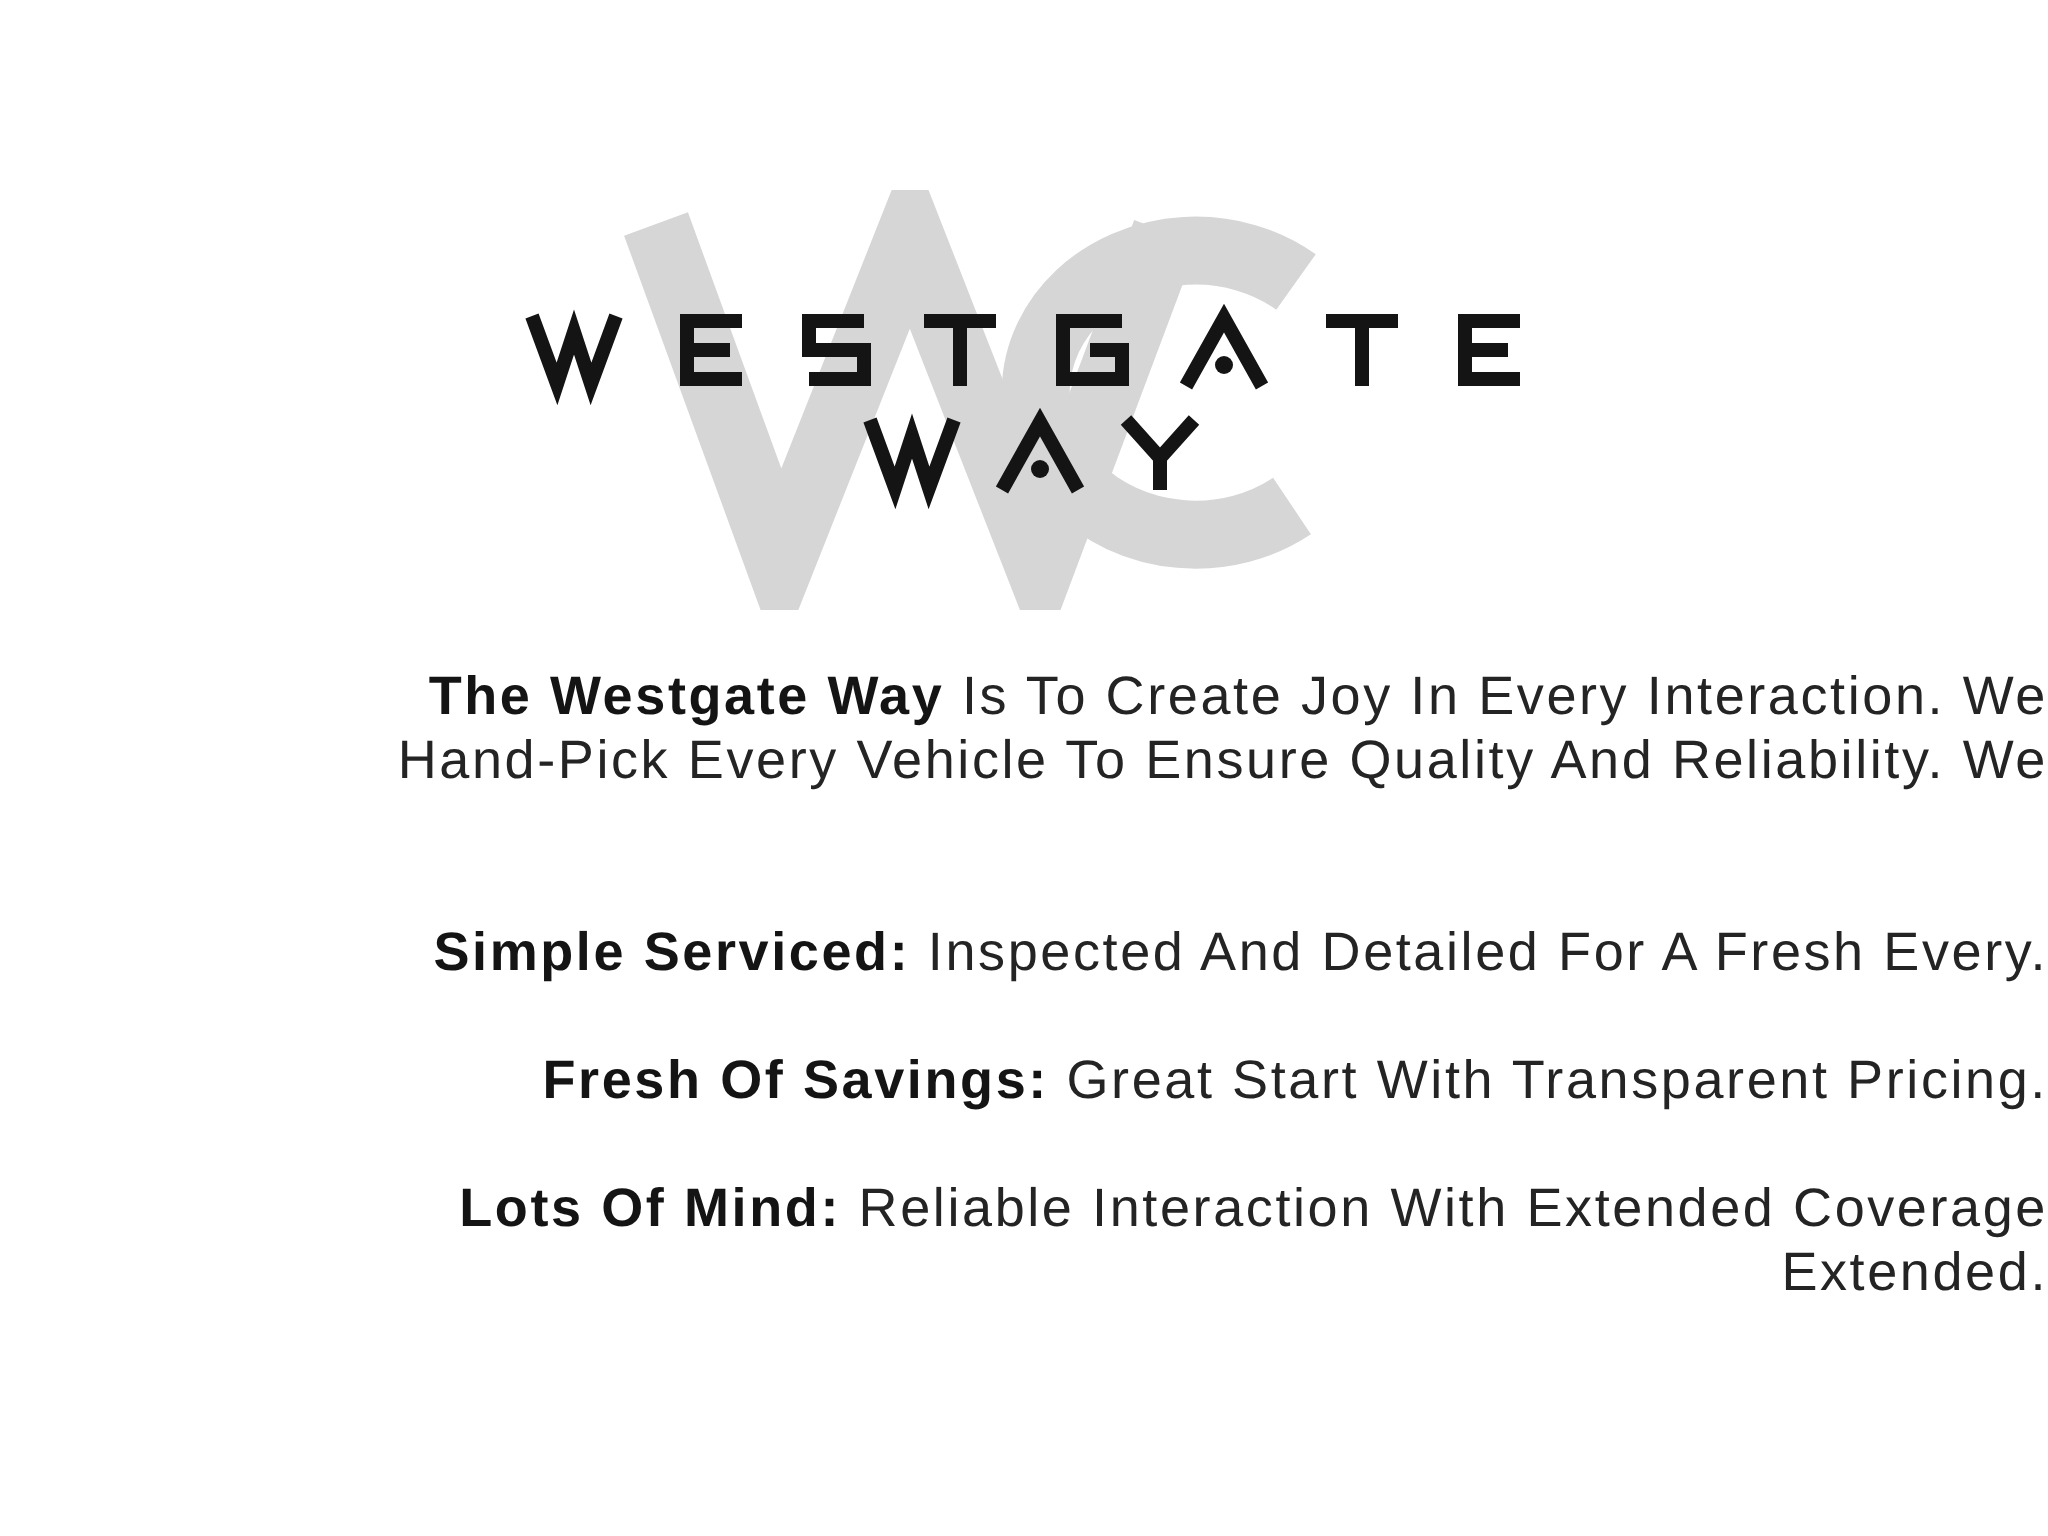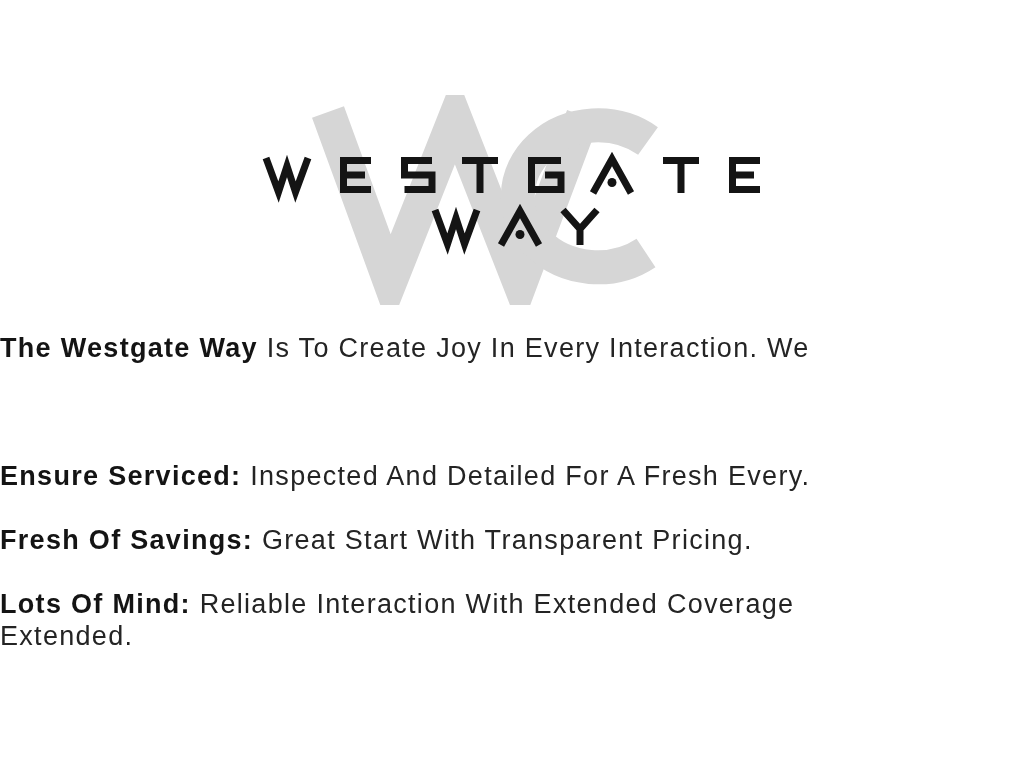--- a/index.html
+++ b/index.html
@@ -34,21 +34,21 @@
     stroke: #141414;
     stroke-width: 7;
     stroke-miterlimit: 10;
   }
   .dot { fill: #141414; stroke: none; }
   .copy {
     position: absolute;
     top: 332px;
     left: 0;
     width: 1024px;
-    text-align: left;
+    text-align: right;
     font-size: 27px;
     line-height: 32px;
     letter-spacing: 1.3px;
     color: #242424;
   }
   .copy strong {
     font-weight: 700;
     color: #141414;
   }
   .sr-only {
@@ -96,24 +96,24 @@
         <path class="lt" transform="translate(128,0)" d="M2,1 L19,20 L36,1 M19,20 L19,36"></path>
       </g>
     </svg>
     <span class="sr-only">WC</span>
     <span class="sr-only">WESTGATE</span>
     <span class="sr-only">WAY</span>
   </header>
 
   <main class="copy">
     <strong>The Westgate Way</strong><span> Is To Create Joy In Every Interaction. We</span><br>
+    <span>Hand-Pick Every Vehicle To Ensure Quality And Reliability. We</span><br>
     <br>
     <br>
-    <br>
-    <strong>Ensure Serviced:</strong><span> Inspected And Detailed For A Fresh Every.</span><br>
+    <strong>Simple Serviced:</strong><span> Inspected And Detailed For A Fresh Every.</span><br>
     <br>
     <strong>Fresh Of Savings:</strong><span> Great Start With Transparent Pricing.</span><br>
     <br>
     <strong>Lots Of Mind:</strong><span> Reliable Interaction With Extended Coverage</span><br>
     <span>Extended.</span>
   </main>
 
 </div>
 
 </body></html>

